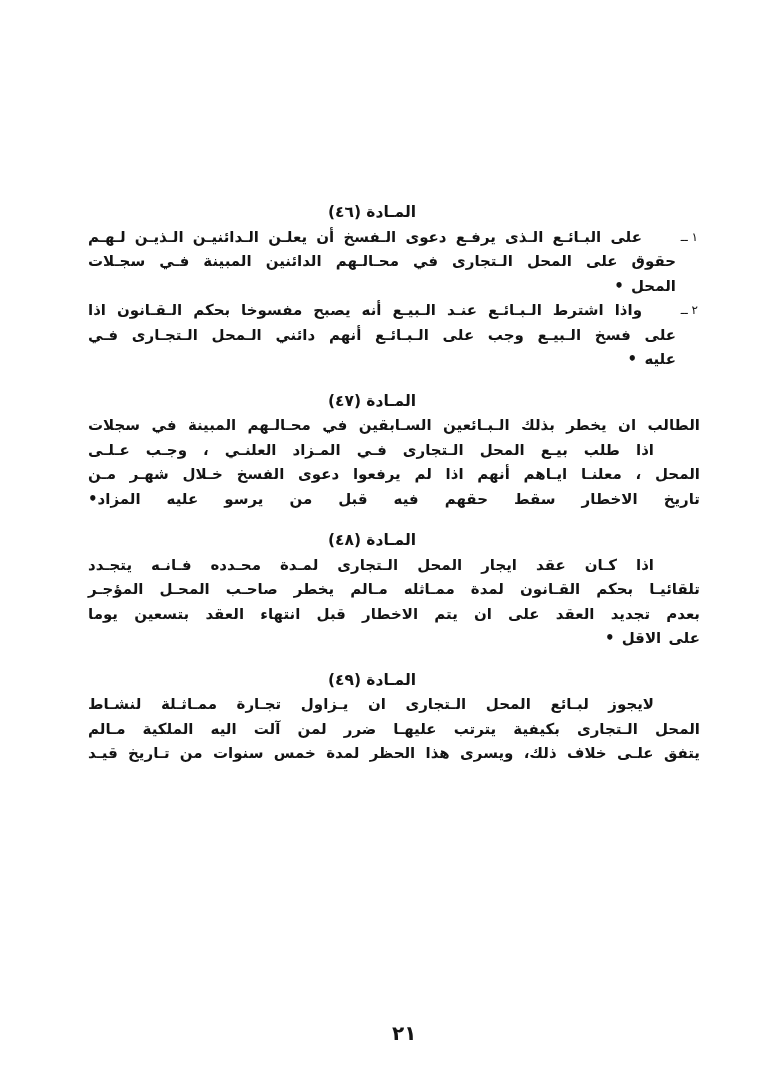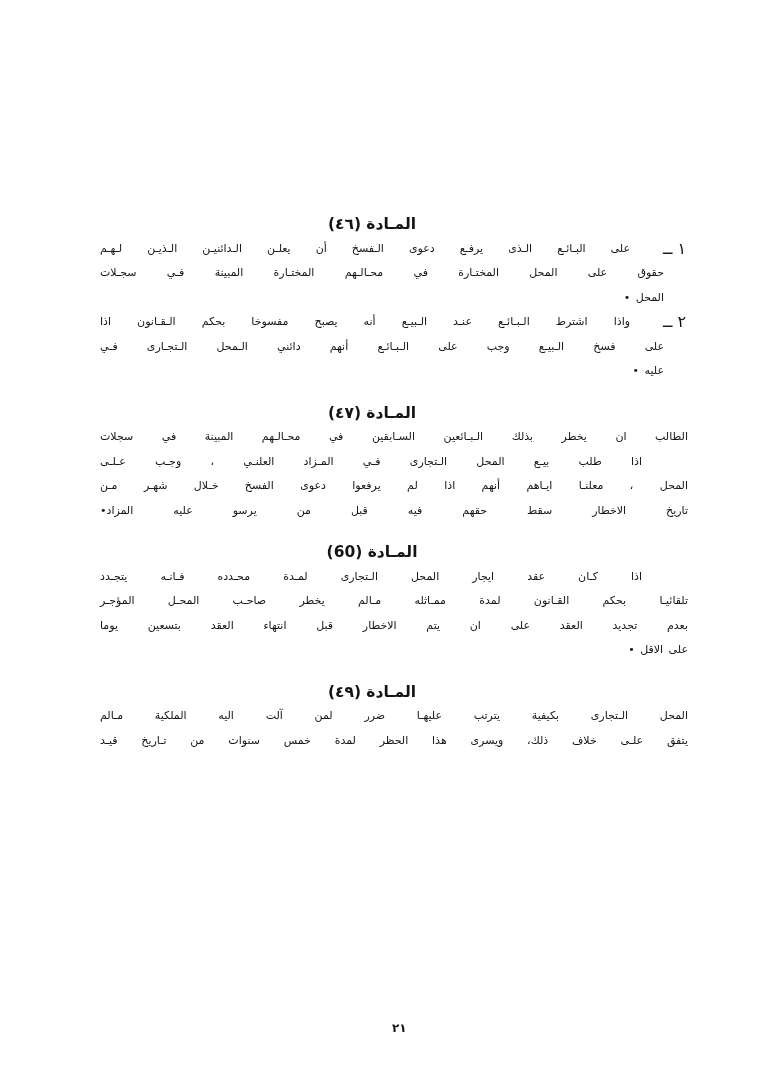--- a/index.html
+++ b/index.html
@@ -16,108 +16,109 @@
     font-family: "DejaVu Sans", sans-serif;
     color: #141414;
   }
   .content {
     position: absolute;
     top: 200px;
     right: 77px;
     width: 612px;
     direction: rtl;
   }
-  .article { margin: 12px; }
+  .article { margin: 0; }
   .article + .article { margin-top: 17px; }
   .article-heading {
     margin: 0;
     font-size: 15.5px;
     font-weight: bold;
     line-height: 24.5px;
     text-align: center;
     letter-spacing: 1px;
     position: relative;
     right: 22px; 
   }
   .line {
-    font-size: 11px;
+    font-size: 15px;
     line-height: 24.5px;
     letter-spacing: 0.3px;
     word-spacing: 2px;
     text-align: justify;
     text-align-last: justify;
-    font-weight: 400;
+    font-weight: 700;
   }
   .line.no-just {
     text-align-last: right;
   }
   .para.indent .line.first {
     padding-right: 46px; 
   }
   .item { position: relative; }
   .item .line { padding-right: 24px; }   
   .item .line.first { padding-right: 58px; }
   .item .marker {
     position: absolute;
     right: 2px;
     top: 0;
-    font-size: 16px;
+    font-size: 12px;
     line-height: 24.5px;
     font-weight: 500;
   }
   .pagenum {
     position: absolute;
     top: 1021px;
     left: 392px;
-    font-size: 12px;
+    font-size: 20px;
     font-weight: bold;
     letter-spacing: 2px;
     direction: rtl;
   }
 </style>
 </head>
 <body>
 
 <div class="page">
   <div class="content" id="articles-root">
       <section class="article">
         <h2 class="article-heading">المـادة (٤٦)</h2>
         <div class="item">
           <span class="marker">١ ــ</span>
           <div class="line first">على البـائـع الـذى يرفـع دعوى الـفسخ أن يعلـن الـدائنيـن الـذيـن لـهـم</div>
-          <div class="line">حقوق على المحل المختـارة في محـالـهم المختـارة المبينة فـي سجـلات</div>
+          <div class="line">حقوق على المحل الـتجارى في محـالـهم الدائنين المبينة فـي سجـلات</div>
           <div class="line no-just">المحل •</div>
         </div>
         <div class="item">
           <span class="marker">٢ ــ</span>
           <div class="line first">واذا اشترط الـبـائـع عنـد الـبيـع أنه يصبح مفسوخا بحكم الـقـانون اذا</div>
           <div class="line">على فسخ الـبيـع وجب على الـبـائـع أنهم دائني الـمحل الـتجـارى فـي</div>
           <div class="line no-just">عليه •</div>
         </div>
       </section>
       <section class="article">
         <h2 class="article-heading">المـادة (٤٧)</h2>
         <div class="para indent">
           <div class="line">الطالب ان يخطر بذلك الـبـائعين السـابقين في محـالـهم المبينة في سجلات</div>
           <div class="line first">اذا طلب بيـع المحل الـتجارى فـي المـزاد العلنـي ، وجـب عـلـى</div>
           <div class="line">المحل ، معلنـا ايـاهم أنهم اذا لم يرفعوا دعوى الفسخ خـلال شهـر مـن</div>
           <div class="line">تاريخ الاخطار سقط حقهم فيه قبل من يرسو عليه المزاد•</div>
         </div>
       </section>
       <section class="article">
-        <h2 class="article-heading">المـادة (60)</h2>
+        <h2 class="article-heading">المـادة (٤٨)</h2>
         <div class="para indent">
           <div class="line first">اذا كـان عقد ايجار المحل الـتجارى لمـدة محـدده فـانـه يتجـدد</div>
           <div class="line">تلقائيـا بحكم القـانون لمدة ممـاثله مـالم يخطر صاحـب المحـل المؤجـر</div>
           <div class="line">بعدم تجديد العقد على ان يتم الاخطار قبل انتهاء العقد بتسعين يوما</div>
           <div class="line no-just">على الاقل •</div>
         </div>
       </section>
       <section class="article">
         <h2 class="article-heading">المـادة (٤٩)</h2>
         <div class="para indent">
+          <div class="line first">لايجوز لبـائع المحل الـتجارى ان يـزاول تجـارة ممـاثـلة لنشـاط</div>
           <div class="line">المحل الـتجارى بكيفية يترتب عليهـا ضرر لمن آلت اليه الملكية مـالم</div>
           <div class="line">يتفق علـى خلاف ذلك، ويسرى هذا الحظر لمدة خمس سنوات من تـاريخ قيـد</div>
         </div>
       </section>
     </div>
   <div class="pagenum">٢١</div>
 </div>
 
 </body></html>

